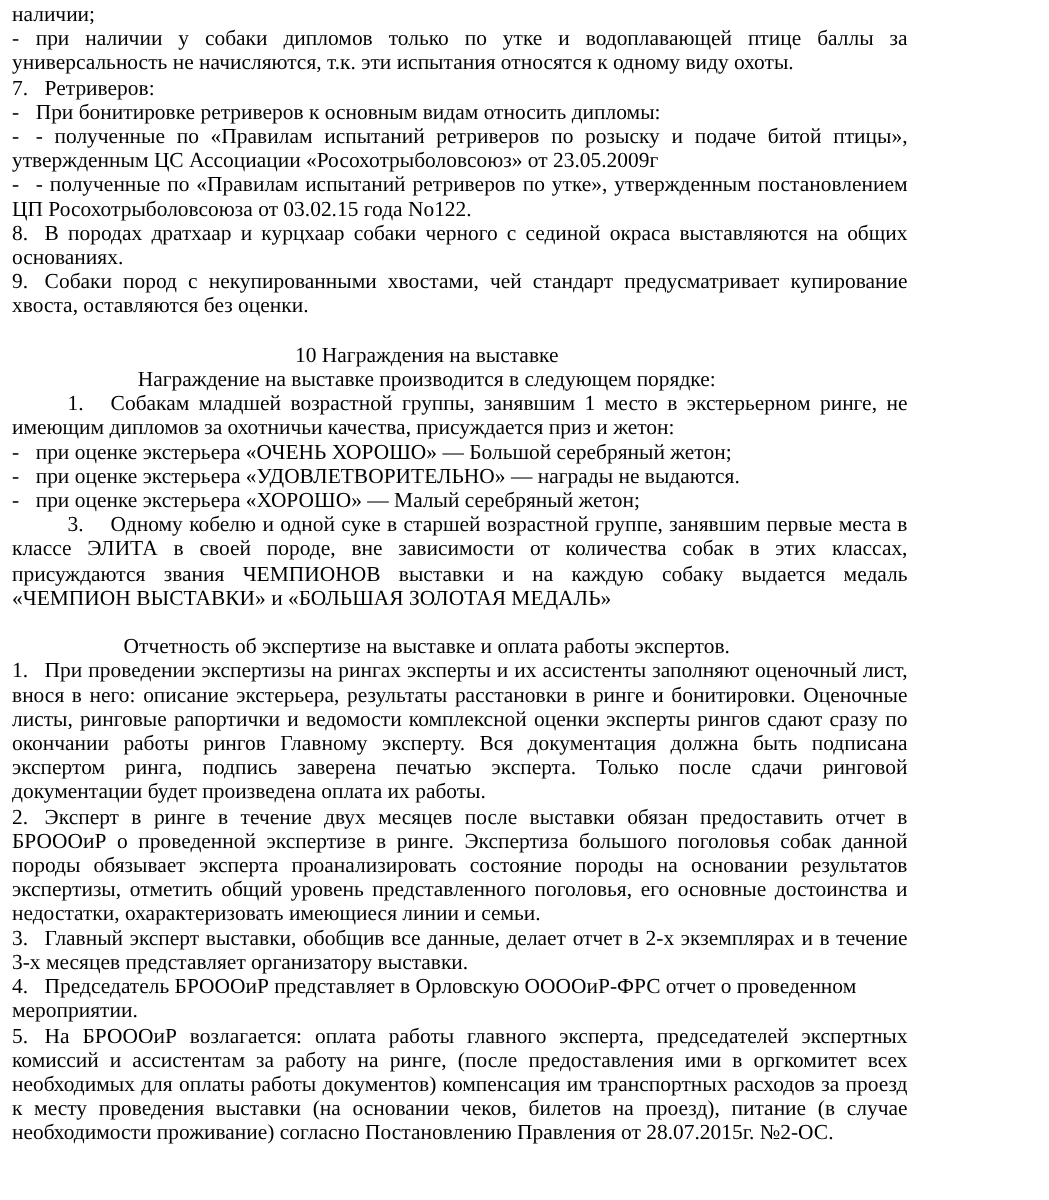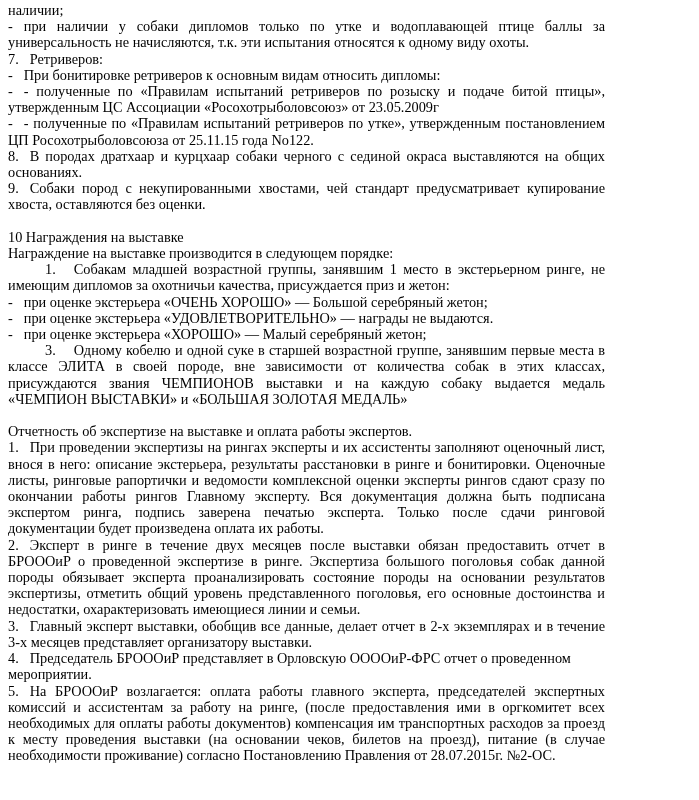--- a/index.html
+++ b/index.html
@@ -18,20 +18,21 @@
     font-family: "Liberation Serif", "DejaVu Serif", serif;
     color: #000000;
   }
   .blk {
     margin: 0;
     font-size: 14.3px;
     line-height: 16.2px;
     text-align: justify;
   }
   .blk.center {
+    text-align: center;
     margin-right: 44px;
   }
   .blk.indent, .blk.num-indent {
     text-indent: 37px;
   }
   .blk.pre .txt {
     white-space: pre-wrap;
   }
   .spacer {
     height: 16.2px;
@@ -49,21 +50,21 @@
 </head>
 <body>
 
 <div class="page">
   <div id="doc">
       <p class="blk flat"><span class="txt">наличии;</span></p>
       <p class="blk dash"><span class="marker">-</span><span class="gap gap-dash"></span><span class="txt">при наличии у собаки дипломов только по утке и водоплавающей птице баллы за универсальность не начисляются, т.к. эти испытания относятся к одному виду охоты.</span></p>
       <p class="blk num"><span class="marker">7.</span><span class="gap gap-num"></span><span class="txt">Ретриверов:</span></p>
       <p class="blk dash"><span class="marker">-</span><span class="gap gap-dash"></span><span class="txt">При бонитировке ретриверов к основным видам относить дипломы:</span></p>
       <p class="blk dash"><span class="marker">-</span><span class="gap gap-dash"></span><span class="txt">- полученные по «Правилам испытаний ретриверов по розыску и подаче битой птицы», утвержденным ЦС Ассоциации «Росохотрыболовсоюз» от 23.05.2009г</span></p>
-      <p class="blk dash"><span class="marker">-</span><span class="gap gap-dash"></span><span class="txt">- полученные по «Правилам испытаний ретриверов по утке», утвержденным постановлением ЦП Росохотрыболовсоюза от 25.11.15 года No122.</span></p>
+      <p class="blk dash"><span class="marker">-</span><span class="gap gap-dash"></span><span class="txt">- полученные по «Правилам испытаний ретриверов по утке», утвержденным постановлением ЦП Росохотрыболовсоюза от 03.02.15 года No122.</span></p>
       <p class="blk num"><span class="marker">8.</span><span class="gap gap-num"></span><span class="txt">В породах дратхаар и курцхаар собаки черного с сединой окраса выставляются на общих основаниях.</span></p>
       <p class="blk num"><span class="marker">9.</span><span class="gap gap-num"></span><span class="txt">Собаки пород с некупированными хвостами, чей стандарт предусматривает купирование хвоста, оставляются без оценки.</span></p>
       <div class="spacer"></div>
       <p class="blk center"><span class="txt">10 Награждения на выставке</span></p>
       <p class="blk center"><span class="txt">Награждение на выставке производится в следующем порядке:</span></p>
       <p class="blk num-indent"><span class="marker">1.</span><span class="gap gap-num-indent"></span><span class="txt">Собакам младшей возрастной группы, занявшим 1 место в экстерьерном ринге, не имеющим дипломов за охотничьи качества, присуждается приз и жетон:</span></p>
       <p class="blk dash"><span class="marker">-</span><span class="gap gap-dash"></span><span class="txt">при оценке экстерьера «ОЧЕНЬ ХОРОШО» — Большой серебряный жетон;</span></p>
       <p class="blk dash"><span class="marker">-</span><span class="gap gap-dash"></span><span class="txt">при оценке экстерьера «УДОВЛЕТВОРИТЕЛЬНО» — награды не выдаются.</span></p>
       <p class="blk dash"><span class="marker">-</span><span class="gap gap-dash"></span><span class="txt">при оценке экстерьера «ХОРОШО» — Малый серебряный жетон;</span></p>
       <p class="blk num-indent"><span class="marker">3.</span><span class="gap gap-num-indent"></span><span class="txt">Одному кобелю и одной суке в старшей возрастной группе, занявшим первые места в классе ЭЛИТА в своей породе, вне зависимости от количества собак в этих классах, присуждаются звания ЧЕМПИОНОВ выставки и на каждую собаку выдается медаль «ЧЕМПИОН ВЫСТАВКИ» и «БОЛЬШАЯ ЗОЛОТАЯ МЕДАЛЬ»</span></p>

